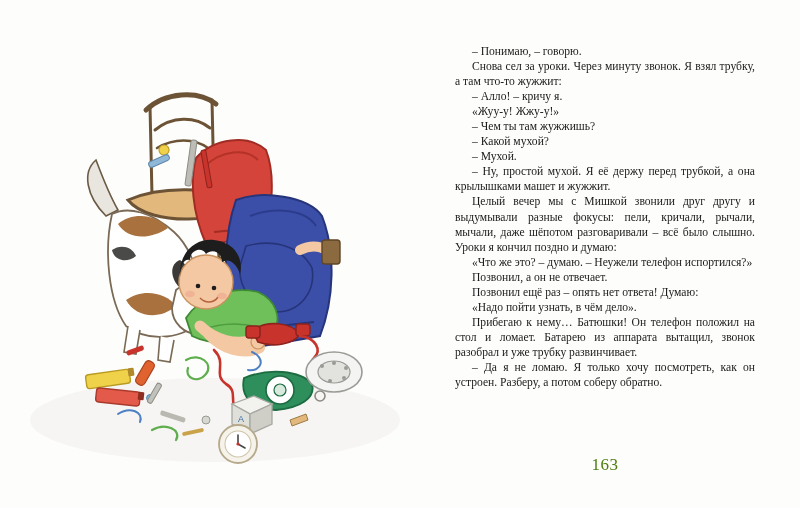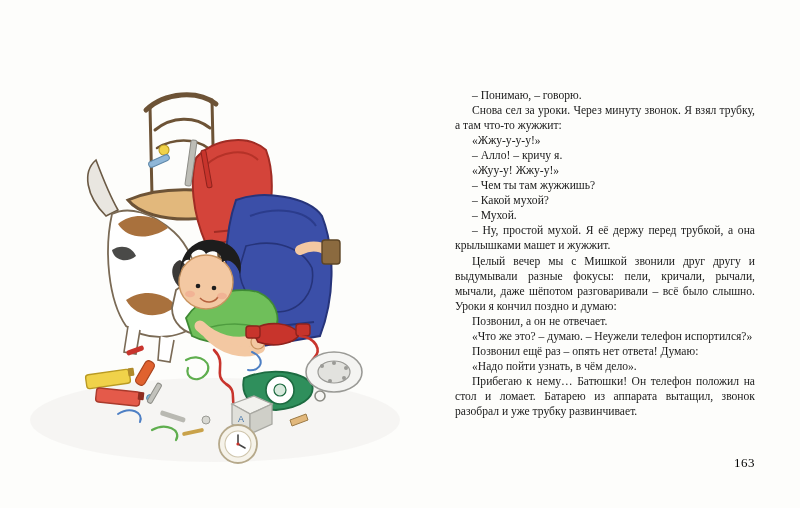--- a/index.html
+++ b/index.html
@@ -31,44 +31,43 @@
   .illustration svg {
     display: block;
   }
 
   
   .text-col {
     position: absolute;
     left: 455px;
     top: 44px;
     width: 300px;
-    margin-top: 44px;
   }
   .para {
     margin: 0;
     font-size: 11.6px;
     line-height: 15.05px;
     text-align: justify;
     color: #1a1a1a;
     hyphens: manual;
   }
   .para.indent {
     text-indent: 17px;
   }
   .para.dash {
     text-indent: 17px;
   }
   .page-number {
     position: absolute;
     left: 455px;
     top: 455px;
     width: 300px;
-    text-align: right;
-    font-size: 13px;
-    color: #000000;
+    text-align: center;
+    font-size: 17px;
+    color: #4d7c0f;
     letter-spacing: 0.5px;
   }
 </style>
 </head>
 <body>
 
 <div class="page">
 
   <div class="illustration">
     <svg width="430" height="508" viewBox="0 0 430 508" xmlns="http://www.w3.org/2000/svg">
@@ -236,30 +235,30 @@
         <rect x="204" y="150" width="5" height="38" rx="2" fill="#c8342c" stroke="#8e231d" stroke-width="1" transform="rotate(-10 206 169)"></rect>
         <circle cx="164" cy="150" r="5" fill="#f0d24a" stroke="#b99a22" stroke-width="1.1"></circle>
         <rect x="148" y="158" width="22" height="6" rx="3" fill="#8fb7d8" stroke="#5e87a8" stroke-width="1" transform="rotate(-24 159 161)"></rect>
       </g>
     </svg>
   </div>
 
   <div class="text-col">
     <p class="para dash">– Понимаю, – говорю.</p>
     <p class="para indent">Снова сел за уроки. Через минуту звонок. Я взял трубку, а там что-то жужжит:</p>
-    <p class="para dash">«Жжу-у-у-у!»</p>
     <p class="para dash">– Алло! – кричу я.</p>
     <p class="para dash">«Жуу-у! Жжу-у!»</p>
     <p class="para dash">– Чем ты там жужжишь?</p>
     <p class="para dash">– Какой мухой?</p>
     <p class="para dash">– Мухой.</p>
     <p class="para dash">– Ну, простой мухой. Я её держу перед трубкой, а она крылышками машет и жужжит.</p>
     <p class="para indent">Целый вечер мы с Мишкой звонили друг другу и выдумывали разные фокусы: пели, кричали, рычали, мычали, даже шёпотом разговаривали – всё было слышно. Уроки я кончил поздно и думаю:</p>
+    <p class="para dash">«Что же это? – думаю. – Неужели телефон испортился?»</p>
     <p class="para indent">Позвонил, а он не отвечает.</p>
-    <p class="para dash">«Что же это? – думаю. – Неужели телефон испортился?»</p>
     <p class="para indent">Позвонил ещё раз – опять нет ответа! Думаю:</p>
     <p class="para dash">«Надо пойти узнать, в чём дело».</p>
     <p class="para indent">Прибегаю к нему… Батюшки! Он телефон положил на стол и ломает. Батарею из аппарата вытащил, звонок разобрал и уже трубку развинчивает.</p>
+    <p class="para dash">– Да я не ломаю. Я только хочу посмотреть, как он устроен. Разберу, а потом соберу обратно.</p>
   </div>
 
   <div class="page-number">163</div>
 
 </div>
 
 </body></html>

